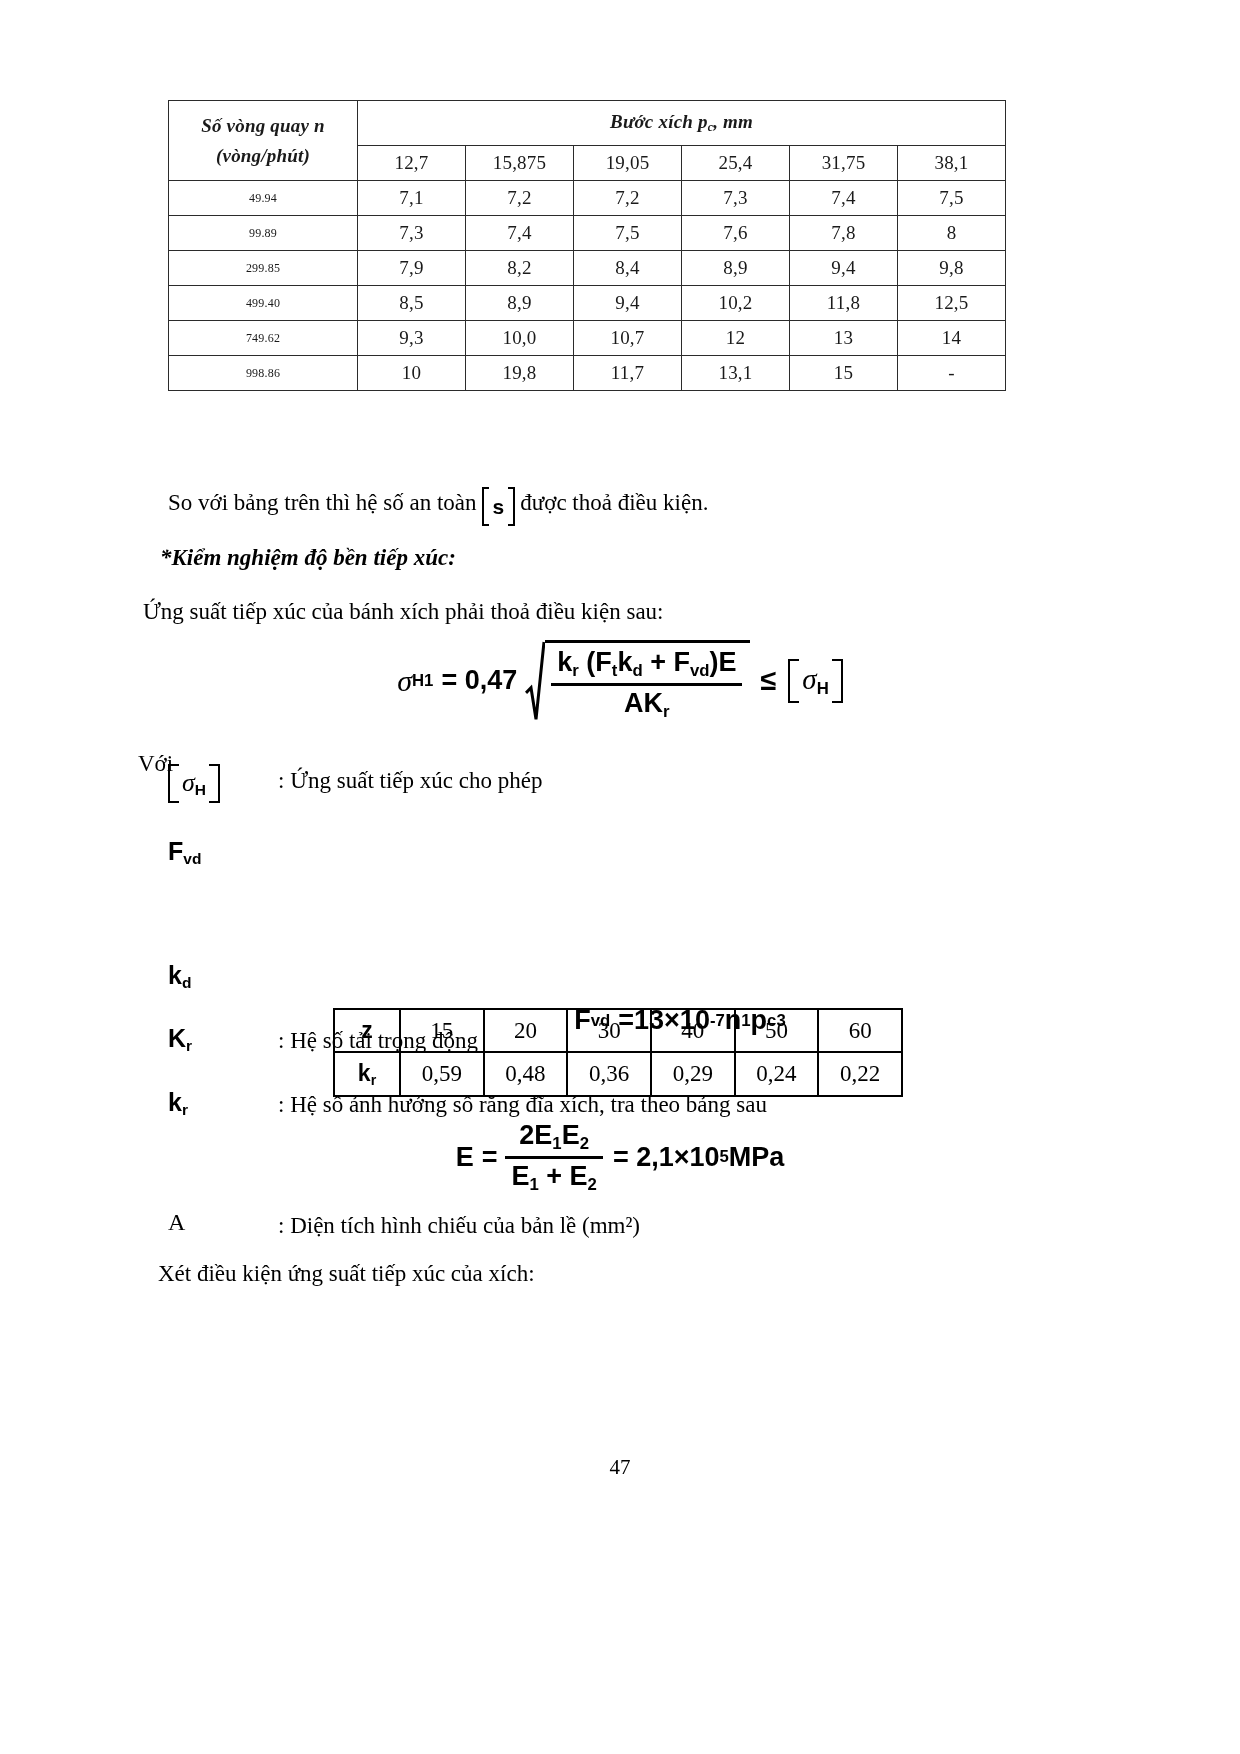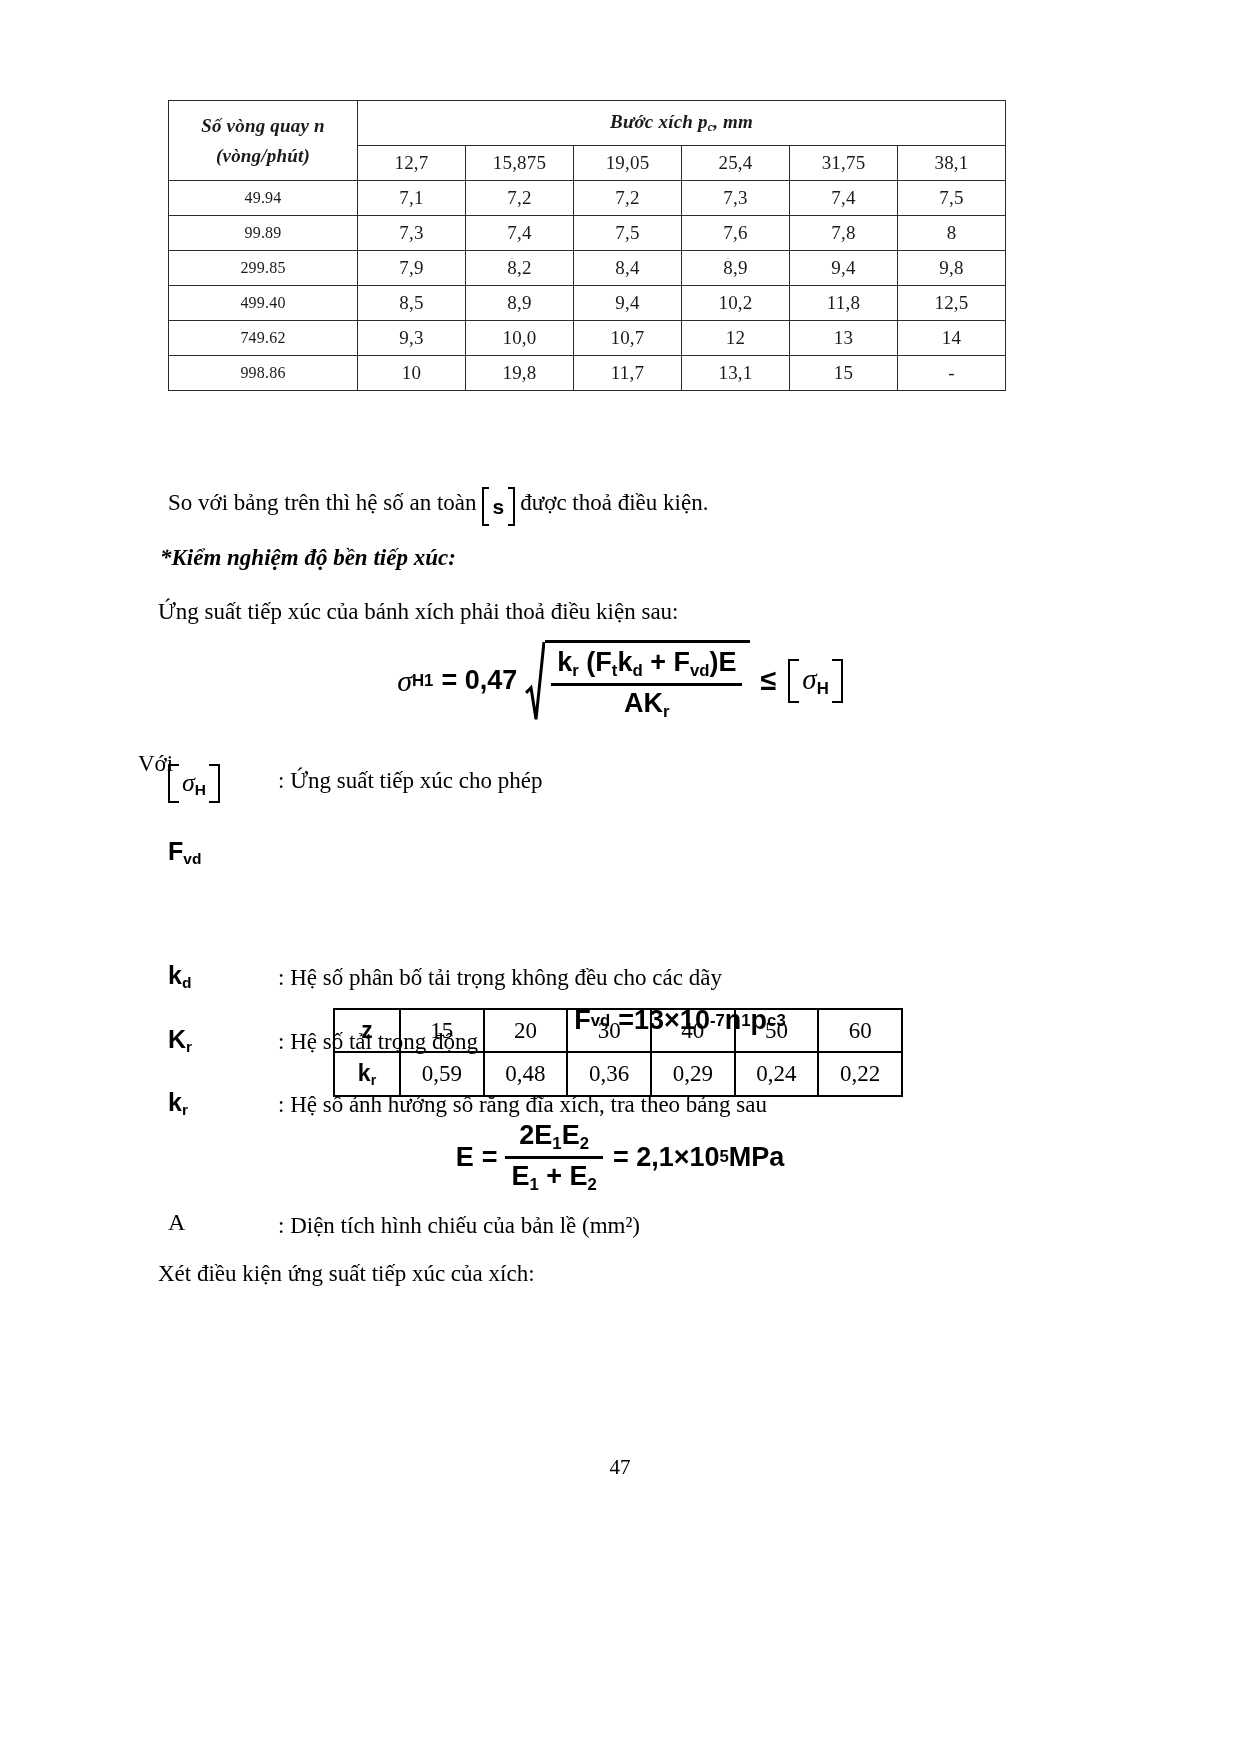--- a/index.html
+++ b/index.html
@@ -53,21 +53,21 @@
     line-height: 1.55;
     padding: 8px 4px;
   }
   table.grid th.hdr-top {
     font-style: italic;
     font-weight: bold;
     font-size: 19px;
     padding: 10px 4px;
   }
   table.grid td.rowhdr {
-    font-size: 16px;
+    font-size: 12px;
   }
   .col-n { width: 180px; }
   .col-p { width: 109px; }
 
   
   .para {
     position: absolute;
     font-size: 23px;
     line-height: 1.35;
     white-space: nowrap;
@@ -336,21 +336,21 @@
       </tbody>
     </table>
   </div>
 
   <div class="para" style="left:168px; top:487px;">
     <span>So với bảng trên thì hệ số an toàn</span><span class="brk"><span class="cap-tr"></span><span class="cap-br"></span><span class="sym">s</span></span><span>được thoả điều kiện.</span>
   </div>
 
   <div class="para bold-italic" style="left:160px; top:542px;">*Kiểm nghiệm độ bền tiếp xúc:</div>
 
-  <div class="para" style="left:158px; top:596px;text-align:right;">Ứng suất tiếp xúc của bánh xích phải thoả điều kiện sau:</div>
+  <div class="para" style="left:143px; top:596px;text-align:right;">Ứng suất tiếp xúc của bánh xích phải thoả điều kiện sau:</div>
 
   <div class="eq-main math">
     <span class="eq-inline">
       <span class="ital" style="font-size:30px;">σ</span>
         <sub class="s">H1</sub>
       <span style="margin:0 8px;">= 0,47</span>
       <span class="sqrt">
         <span class="radical">
           <svg viewBox="0 0 20 80" preserveAspectRatio="none" aria-hidden="true">
             <path d="M1,52 L6,47 L11,78 L19,2" fill="none" stroke="#000" stroke-width="3"></path>
@@ -378,21 +378,20 @@
       </div>
       <div class="deftext">: Ứng suất tiếp xúc cho phép</div>
     </div>
 
     <div class="defrow" style="margin-bottom:88px;">
       <div class="defsym"><span>F</span><sub class="s">vd</sub></div>
     </div>
 
     <div class="defrow" style="margin-bottom:28px;">
       <div class="defsym"><span>k</span><sub class="s">d</sub></div>
-      <div class="deftext">: Hệ số phân bố tải trọng không đều cho các dãy</div>
     </div>
 
     <div class="defrow" style="margin-bottom:28px;">
       <div class="defsym"><span>K</span><sub class="s">r</sub></div>
       <div class="deftext">: Hệ số tải trọng động</div>
     </div>
 
     <div class="defrow" style="margin-bottom:28px;">
       <div class="defsym"><span>k</span><sub class="s">r</sub></div>
       <div class="deftext">: Hệ số ảnh hưởng số răng đĩa xích, tra theo bảng sau</div>

